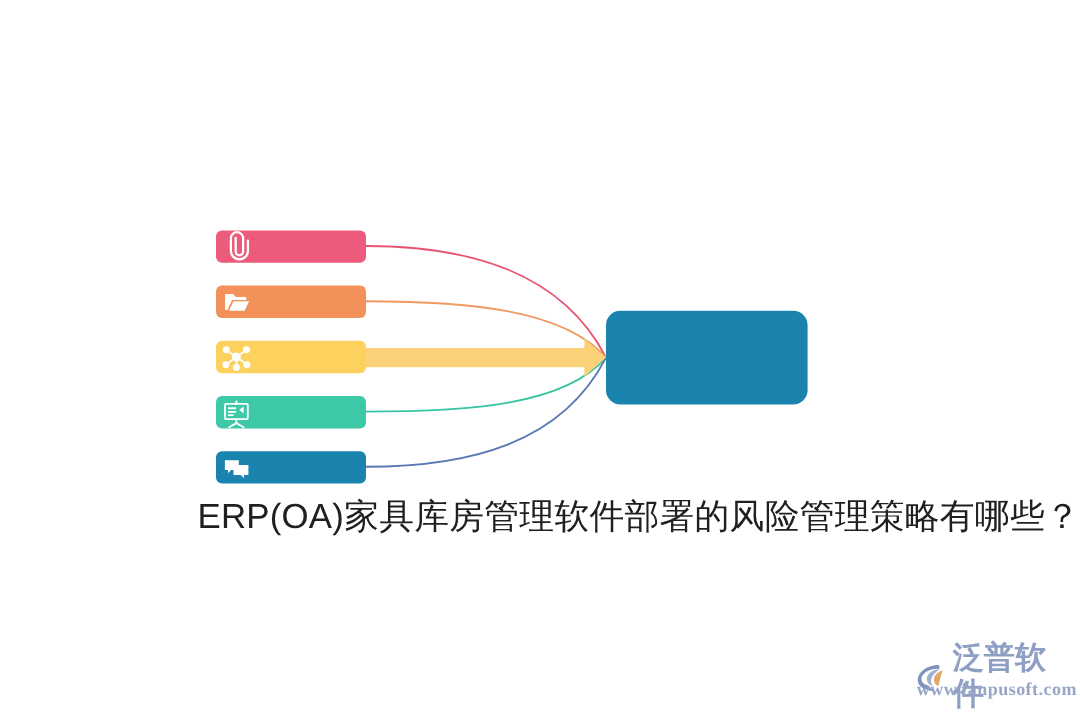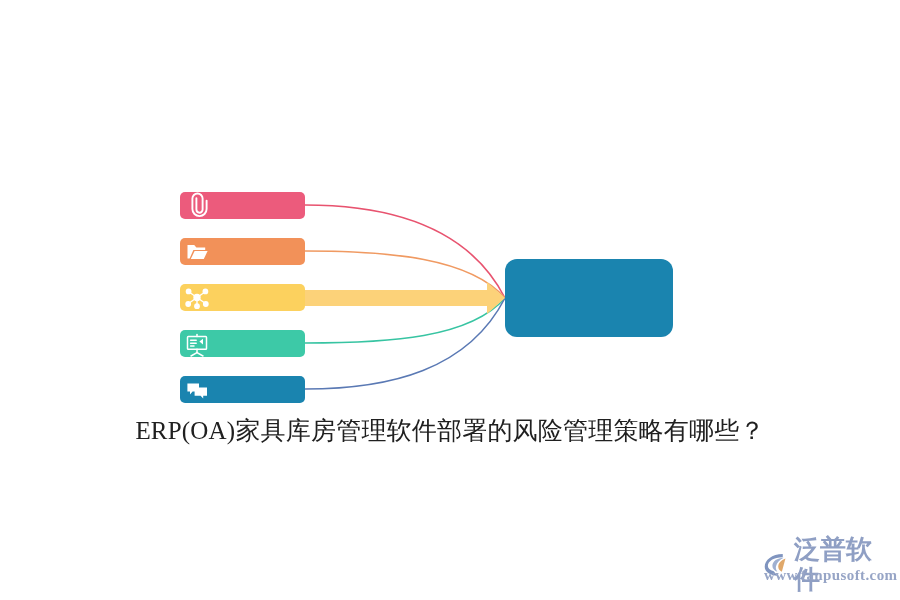--- a/index.html
+++ b/index.html
@@ -26,23 +26,23 @@
     left: 0;
     top: 0;
     width: 900px;
     height: 600px;
   }
   .caption {
     position: absolute;
     left: 0;
     top: 414px;
     width: 900px;
-    text-align: center;
-    font-family: Liberation Serif, serif;
-    font-size: 25px;
+    text-align: right;
+    font-family: Liberation Sans, sans-serif;
+    font-size: 29px;
     line-height: 34px;
     color: #202020;
     letter-spacing: 0.2px;
     white-space: nowrap;
   }
   .watermark {
     position: absolute;
     left: 762px;
     top: 534px;
     width: 132px;

